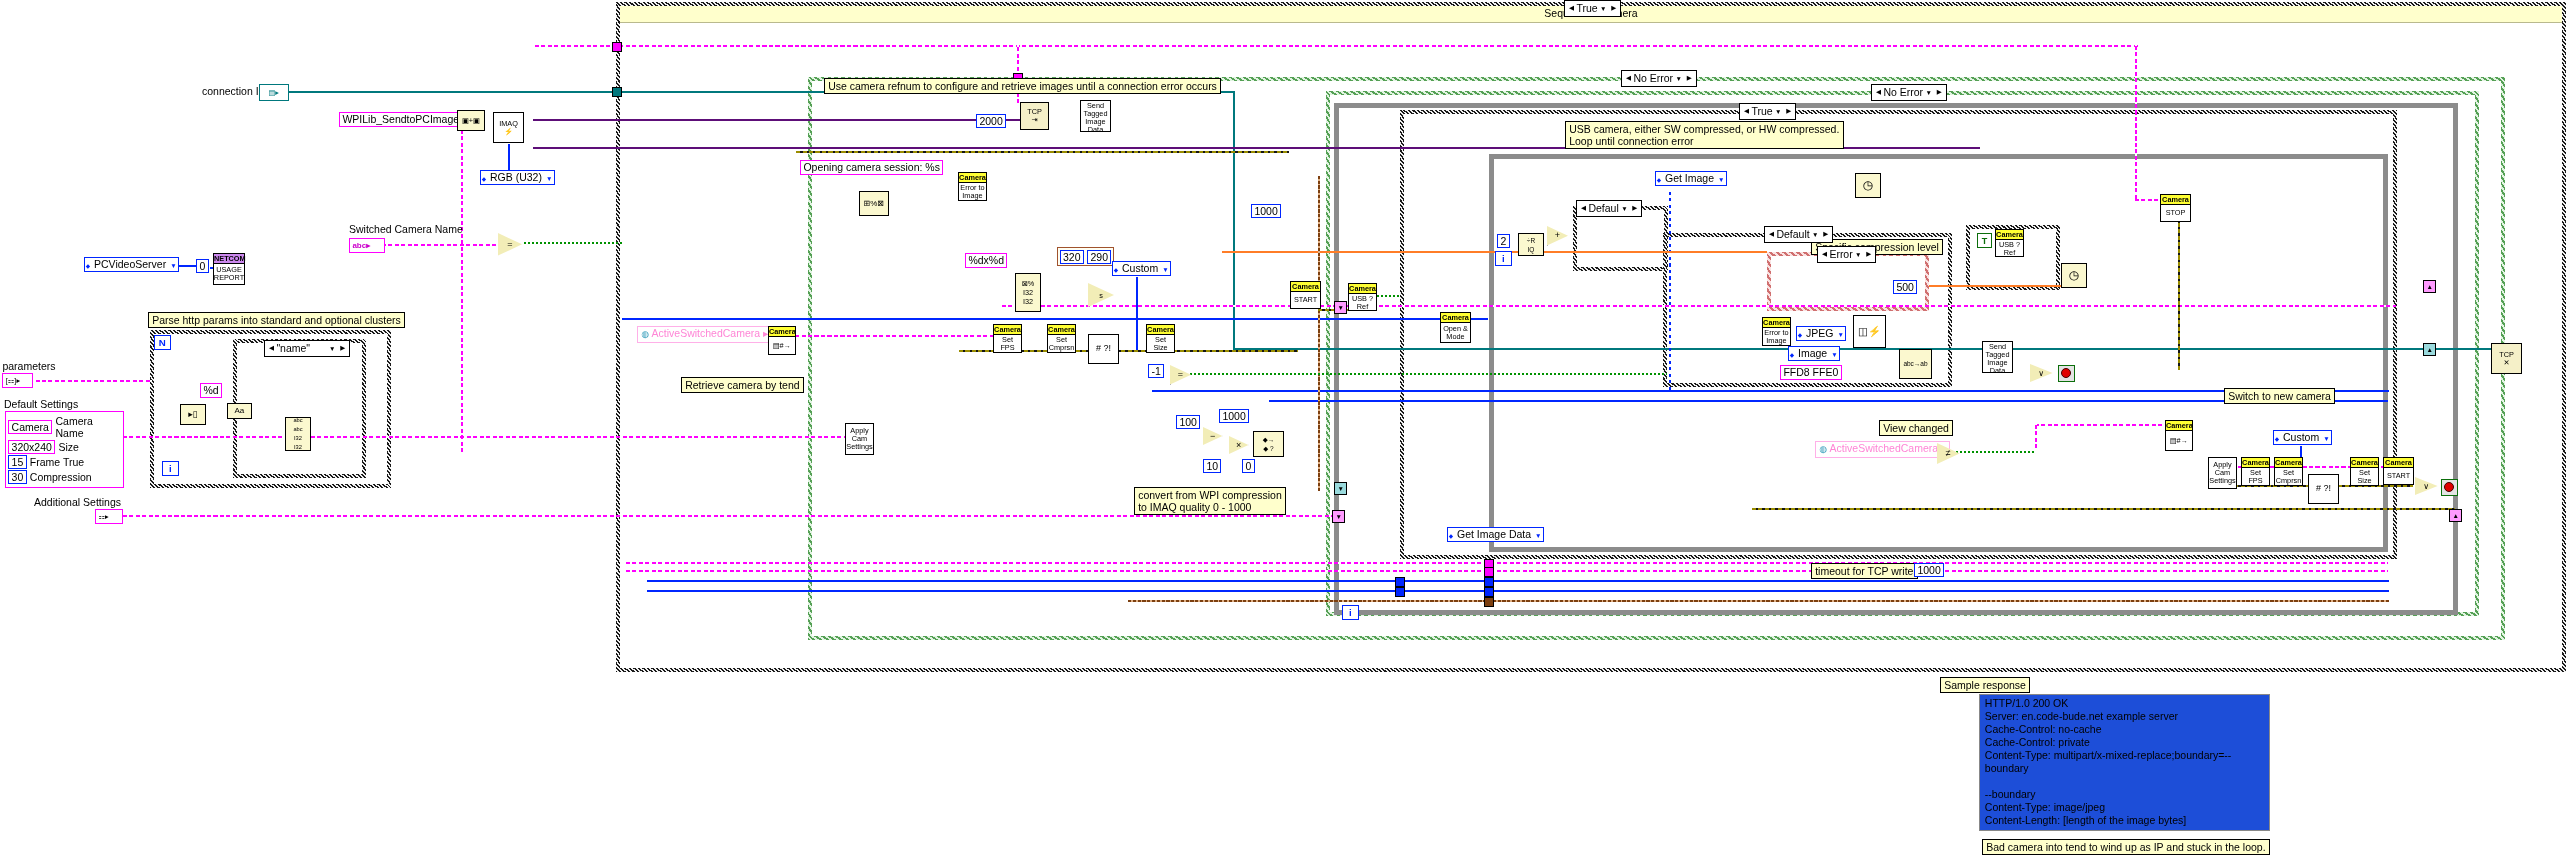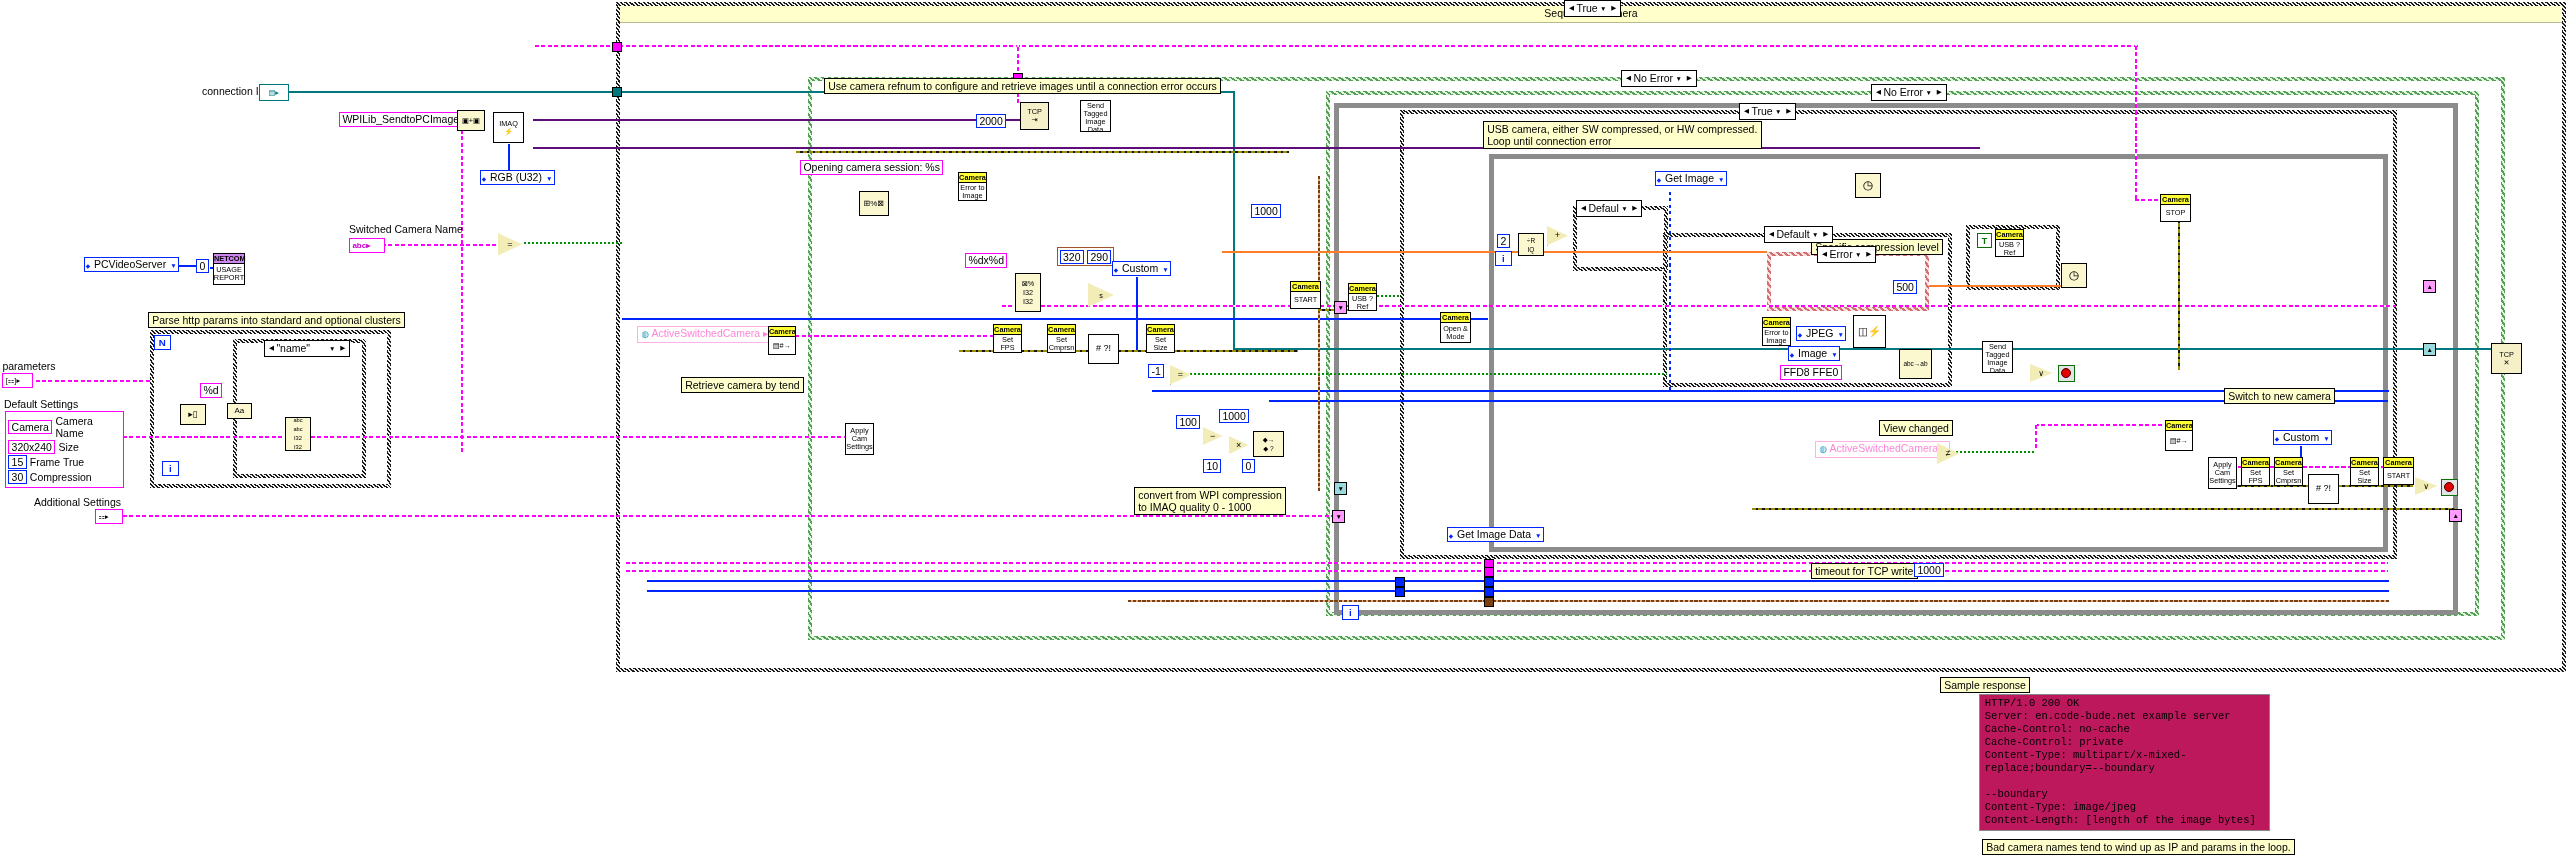--- a/index.html
+++ b/index.html
@@ -51,21 +51,21 @@
   .wbr.v{width:2.4px;background:repeating-linear-gradient(0deg,#7c3f10 0 3.2px,#e0b084 3.2px 4.8px);}
   .wer.h{height:2.4px;background:repeating-linear-gradient(90deg,#9a8d00 0 4px,#151515 4px 6.5px);}
   .wer.v{width:2.4px;background:repeating-linear-gradient(0deg,#9a8d00 0 4px,#151515 4px 6.5px);}
   .wgd.h{height:1.6px;background:repeating-linear-gradient(90deg,#009100 0 1.6px,transparent 1.6px 4px);}
 
   .tun{position:absolute;border:0.8px solid #000;width:8px;height:8px;z-index:36;}
   .sr{position:absolute;border:0.8px solid #000;width:11.3px;height:10.5px;z-index:46;display:flex;align-items:center;justify-content:center;font-size:6.5px;}
   .term{position:absolute;border:1.6px solid #0026ff;background:#fff;color:#0026ff;font-weight:bold;z-index:42;display:flex;align-items:center;justify-content:center;}
   .stop{position:absolute;width:14.5px;height:14.5px;border:1.6px solid #0b6e0b;background:#e4e4e4;z-index:46;display:flex;align-items:center;justify-content:center;}
   .stop i{width:8px;height:8px;border-radius:50%;background:#e00000;border:0.8px solid #400;}
-  .respbox{position:absolute;background:#be185d;border:0.8px solid #888;padding:2.4px 4.8px;line-height:13px;z-index:40;white-space:pre-line;font-family:Liberation Mono, monospace;}
+  .respbox{position:absolute;background:#1d4ed8;border:0.8px solid #888;padding:2.4px 4.8px;line-height:13px;z-index:40;white-space:pre-line;}
   .clust{position:absolute;background:#fff;border:1.6px solid #ff00ff;z-index:40;padding:2.4px;}
   .clust .row{display:flex;align-items:center;margin:0.8px 0;}
   .clust .sv{border:1.6px solid #ff00ff;padding:0 2.4px;margin-right:3.2px;line-height:12px;background:#fff;}
   .clust .nv{border:1.6px solid #0026ff;padding:0 2.4px;margin-right:3.2px;line-height:12px;background:#fff;}
   .szclust{position:absolute;border:1.6px solid #a0522d;background:#fffef2;z-index:40;display:flex;gap:3.2px;padding:1.6px;}
   .szclust span{border:1.6px solid #0026ff;padding:0 2.4px;line-height:12px;background:#fff;}
   .lblfree{position:absolute;z-index:40;line-height:12px;white-space:nowrap;}
 </style>
 </head>
 <body>
@@ -378,21 +378,21 @@
 ◆ ?</span></div>
   <div class="num" style="left:1203px;top:459px;">10</div>
   <div class="num" style="left:1242px;top:459px;">0</div>
   <div class="cmt" style="left:1134px;top:487px;">convert from WPI compression
 to IMAQ quality 0 - 1000</div>
 
   <div class="enum" style="left:1447px;top:527px;"><span class="lr">◆</span><span>Get Image Data</span><span class="dn">▼</span></div>
   <div class="cmt" style="left:1811px;top:563px;">timeout for TCP write</div>
   <div class="num" style="left:1914px;top:563px;">1000</div>
 
-  <div class="cmt" style="left:1483px;top:121px;">USB camera, either SW compressed, or HW compressed.
+  <div class="cmt" style="left:1565px;top:121px;">USB camera, either SW compressed, or HW compressed.
 Loop until connection error</div>
   <div class="enum" style="left:1655px;top:171px;"><span class="lr">◆</span><span>Get Image</span><span class="dn">▼</span></div>
   <div class="anode" style="left:1855px;top:173px;width:24px;height:22.6px;font-size:12px;">◷</div>
 
   <div class="num" style="left:1497px;top:234px;">2</div>
   <div class="anode" style="left:1518px;top:233px;width:24px;height:21px;font-size:6.5px;"><span>÷R
 IQ</span></div>
   <div class="anode tri" style="left:1547px;top:226px;width:21px;height:19.4px;">+</div>
 
   <div class="cmt" style="left:1811px;top:239px;">Specific compression level</div>
@@ -482,16 +482,16 @@
   <div class="cmt" style="left:1940px;top:677px;">Sample response</div>
   <div class="respbox" style="left:1979px;top:694px;width:279px;">HTTP/1.0 200 OK
 Server: en.code-bude.net example server
 Cache-Control: no-cache
 Cache-Control: private
 Content-Type: multipart/x-mixed-replace;boundary=--boundary
 
 --boundary
 Content-Type: image/jpeg
 Content-Length: [length of the image bytes]</div>
-  <div class="cmt" style="left:1982px;top:839px;">Bad camera names tend to wind up as IP and params in the loop.</div>
+  <div class="cmt" style="left:1982px;top:839px;">Bad camera into tend to wind up as IP and stuck in the loop.</div>
 
 </div>
 
 
 </body></html>

